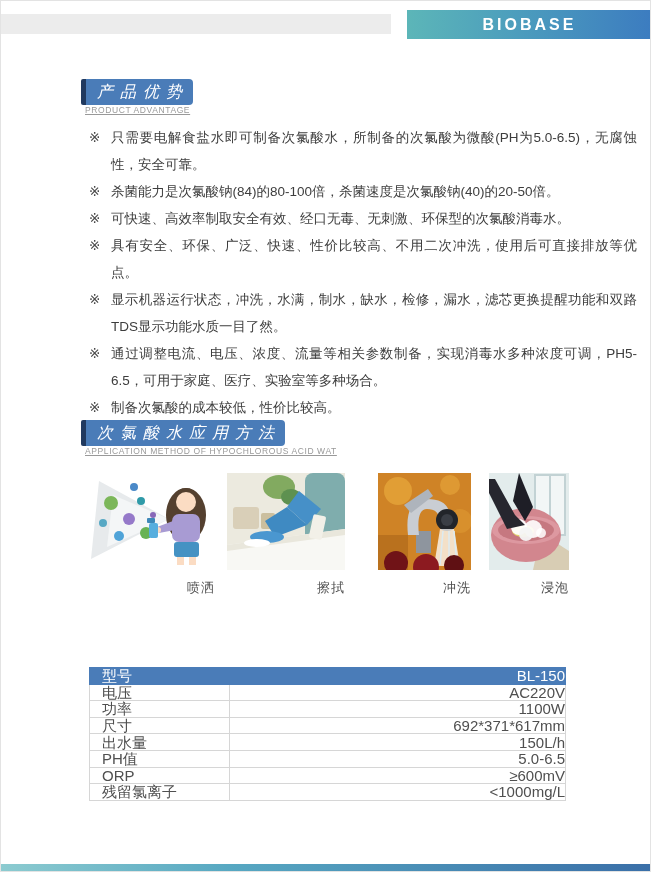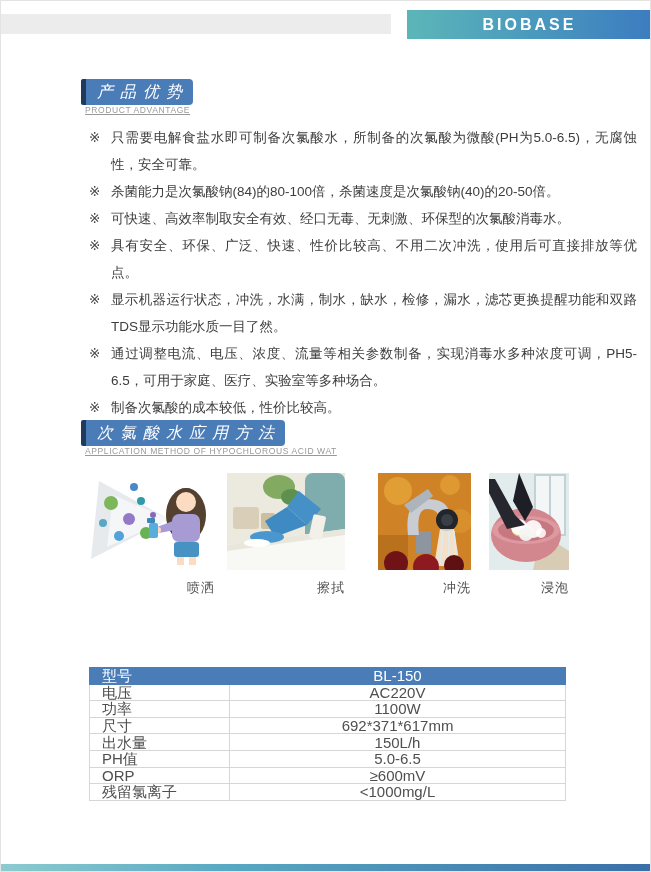--- a/index.html
+++ b/index.html
@@ -32,21 +32,21 @@
   .fig1 { left:88px; }  .fig1 svg { width:126px; }
   .fig2 { left:226px; } .fig2 svg { width:118px; }
   .fig3 { left:369px;margin-left:8px; } .fig3 svg { width:93px; }
   .fig4 { left:488px; } .fig4 svg { width:80px; }
 
   
   .spec-table { position:absolute; left:88px; top:666px; width:477px; border-collapse:collapse; table-layout:fixed; }
   .spec-table col.c1 { width:140px; }
   .spec-table td { border:1px solid #d6d6d6; font-size:15px; height:16.6px; line-height:13px; padding:1px 0; color:#4f4f4f; }
   .spec-table td.lbl { padding-left:12px; text-align:left; }
-  .spec-table td.val { text-align:center; }
+  .spec-table td.val { text-align:right; }
   .spec-table tr.head td { background:#4a7cb8; color:#ffffff; border-color:#4a7cb8; }
   .spec-table { border:1px solid #c6c6c6; }
 
   
   .bottom-bar { position:absolute; left:0; bottom:0; width:651px; height:7px;
     background:linear-gradient(90deg,#8ccbd0 0%,#57a8c2 35%,#3a6fa8 100%); }
 </style>
 </head>
 <body>
 

